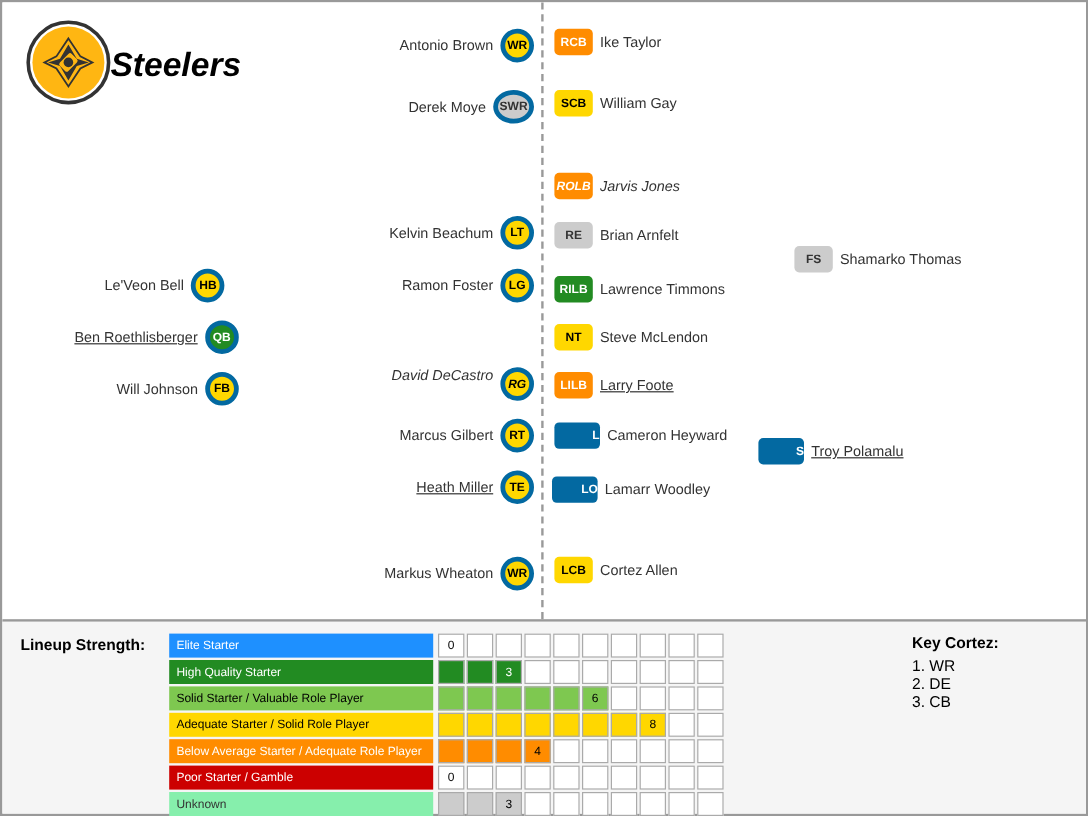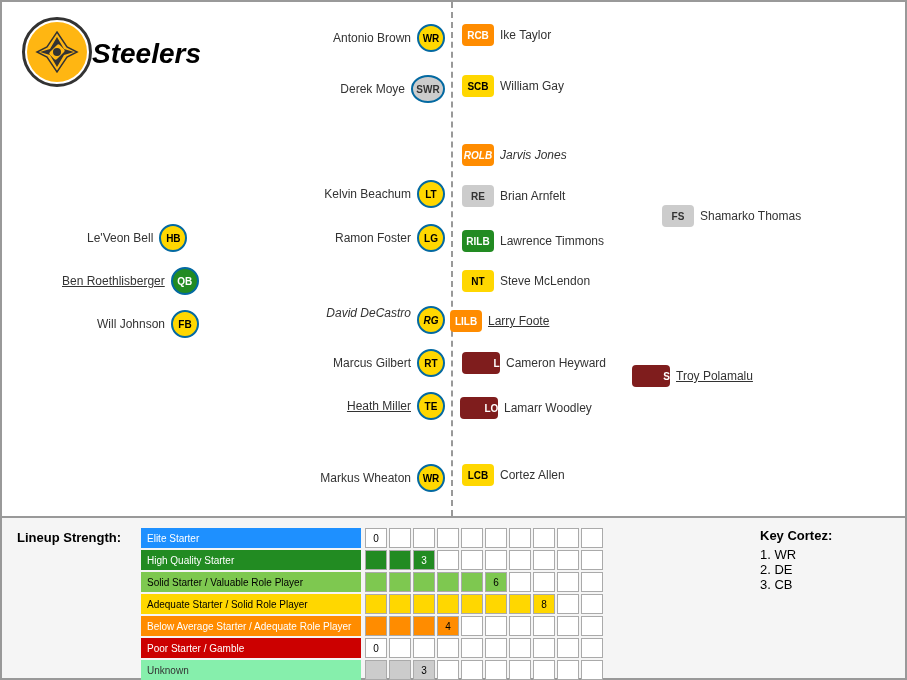--- a/index.html
+++ b/index.html
@@ -101,25 +101,25 @@
     .badge-circle {
       width: 28px;
       height: 28px;
       border-radius: 50%;
       display: flex;
       align-items: center;
       justify-content: center;
       font-size: 10px;
       font-weight: bold;
       color: #fff;
-      border: 2px solid #0369a1;
+      border: 4px solid #0369a1;
     }
     .color-yellow { background: #FFD700; color: #000; }
     .color-green { background: #228B22; }
-    .color-dark-green { background: #7f1d1d; padding-left: 38px; }
+    .color-dark-green { background: #0369a1; padding-left: 38px; }
     .color-orange { background: #FF8C00; }
     .color-light-gray { background: #ccc; color: #333; }
 
     
     .legend-area {
       background: #f5f5f5;
       padding: 10px 15px;
       display: flex;
       gap: 20px;
       align-items: flex-start;
@@ -288,21 +288,21 @@
     <div class="player" style="left: 460px; top: 228px; position:absolute; display:flex; align-items:center; gap:6px;">
       <div class="badge color-green">RILB</div>
       <span class="player-name">Lawrence Timmons</span>
     </div>
 
     <div class="player" style="left: 460px; top: 268px; position:absolute; display:flex; align-items:center; gap:6px;">
       <div class="badge color-yellow" style="color:#000;">NT</div>
       <span class="player-name">Steve McLendon</span>
     </div>
 
-    <div class="player" style="left: 448px; top: 308px; position:absolute; display:flex; align-items:center; gap:6px;">
+    <div class="player" style="left: 460px; top: 308px; position:absolute; display:flex; align-items:center; gap:6px;">
       <div class="badge color-orange">LILB</div>
       <span class="player-name underline">Larry Foote</span>
     </div>
 
     <div class="player" style="left: 460px; top: 350px; position:absolute; display:flex; align-items:center; gap:6px;">
       <div class="badge color-dark-green">LE</div>
       <span class="player-name">Cameron Heyward</span>
     </div>
 
     <div class="player" style="left: 630px; top: 363px; position:absolute; display:flex; align-items:center; gap:6px;">

